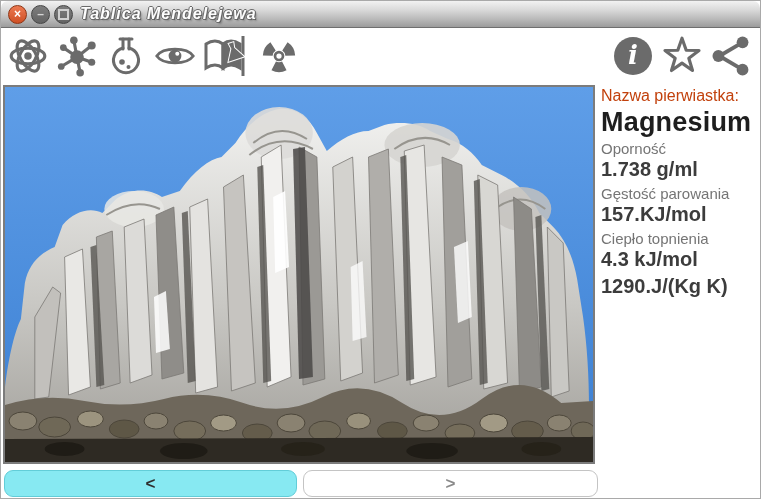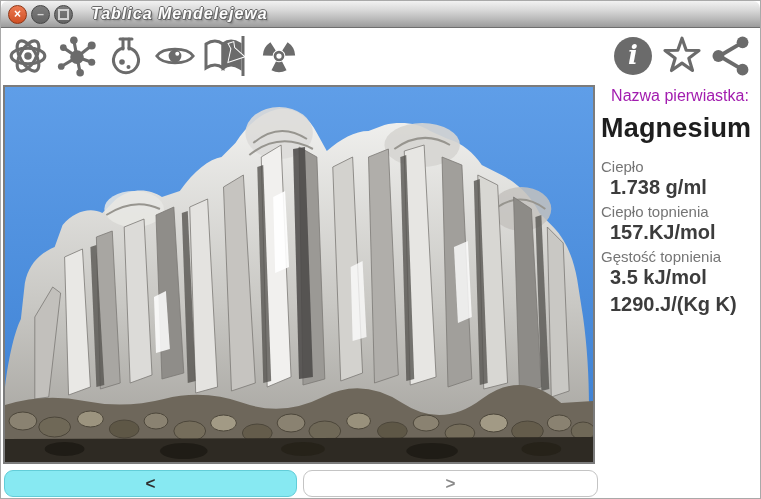--- a/index.html
+++ b/index.html
@@ -8,43 +8,43 @@
           border:1px solid #a9a9a9;box-sizing:border-box;}
   
   .titlebar{position:absolute;left:0;top:0;width:100%;height:26px;
     background:linear-gradient(#f2f2f2 0%,#d9d9d9 35%,#b9b9b9 70%,#9c9c9c 100%);
     border-bottom:1px solid #6f6f6f;border-radius:7px 7px 0 0;display:flex;align-items:center;}
   .winbtn{width:19px;height:19px;border-radius:50%;display:flex;align-items:center;justify-content:center;
     font-size:12px;font-weight:bold;line-height:1;cursor:default;box-sizing:border-box;}
   .btn-close{margin-left:7px;background:linear-gradient(#ec7a52,#cf4f24);border:1px solid #8f3413;color:#fff;}
   .btn-min,.btn-max{margin-left:4px;background:linear-gradient(#7d7d7d,#636363);border:1px solid #454545;color:#d6d6d6;}
   .max-square{width:7px;height:7px;border:2px solid #cfcfcf;}
-  .title-text{margin-left:18px;font-size:16px;font-weight:bold;font-style:italic;color:#fdfdfd;letter-spacing:1px;
+  .title-text{margin-left:7px;font-size:16px;font-weight:bold;font-style:italic;color:#fdfdfd;letter-spacing:1px;
     text-shadow:1px 0 #6a6a6a,-1px 0 #6a6a6a,0 1px #6a6a6a,0 -1px #6a6a6a,1px 1px #5a5a5a,2px 2px 2px rgba(0,0,0,.25);}
   
   .toolbar{position:absolute;left:0;top:27px;width:100%;height:56px;background:#fff;
     display:flex;align-items:center;justify-content:space-between;}
   .tool-group{display:flex;align-items:center;gap:7px;padding-left:6px;}
   .tool-group-r{display:flex;align-items:center;gap:7px;padding-right:8px;}
   .tool{width:42px;height:42px;display:flex;align-items:center;justify-content:center;cursor:pointer;}
   .tool svg{display:block;}
   .info-circle{width:38px;height:38px;border-radius:50%;background:#6b6b6b;color:#fff;
     display:flex;align-items:center;justify-content:center;font-family:"DejaVu Serif",serif;
     font-style:italic;font-weight:bold;font-size:26px;line-height:1;padding-bottom:2px;box-sizing:border-box;}
   
   .photo-frame{position:absolute;left:2px;top:84px;width:592px;height:379px;
     border:2px solid #7c7c7c;box-sizing:border-box;background:#4a90e0;}
   .photo-frame svg{display:block;width:100%;height:100%;}
   
   .panel{position:absolute;left:600px;top:86px;width:158px;}
-  .panel .name-label{font-size:16px;color:#a21caf;margin-bottom:8px;text-align:center;}
-  .panel .element-name{font-size:27px;font-weight:bold;color:#1e1e1e;margin-bottom:14px;letter-spacing:.2px;}
+  .panel .name-label{font-size:16px;color:#c2410c;margin-bottom:2px;}
+  .panel .element-name{font-size:27px;font-weight:bold;color:#1e1e1e;margin-bottom:2px;letter-spacing:.2px;}
   .prop{margin-bottom:4px;}
   .prop .lbl{font-size:15px;color:#757575;}
-  .prop .val{font-size:20px;font-weight:bold;color:#3c3c3c;margin-top:1px;margin-bottom:3px;margin-left:9px;}
+  .prop .val{font-size:20px;font-weight:bold;color:#3c3c3c;margin-top:1px;margin-bottom:3px;}
   
   .nav-btn{position:absolute;top:469px;height:27px;border-radius:9px;display:flex;
     align-items:center;justify-content:center;font-size:17px;font-weight:bold;cursor:pointer;box-sizing:border-box;}
   .nav-prev{left:3px;width:293px;background:#87e9f2;border:1px solid #62cdd8;color:#2e2e2e;}
   .nav-next{left:302px;width:295px;background:#fff;border:1px solid #c4c4c4;color:#8a8a8a;}
 </style>
 </head>
 <body>
 
 <div class="window">
@@ -261,30 +261,30 @@
         <ellipse cx="540" cy="362" rx="20" ry="7" fill="#262219"></ellipse>
       </g>
     </svg>
   </div>
 
   <div class="panel">
     <div class="name-label">Nazwa pierwiastka:</div>
     <div class="element-name">Magnesium</div>
 
     <div class="prop">
-      <div class="lbl">Ciepło</div>
+      <div class="lbl">Oporność</div>
       <div class="val">1.738 g/ml</div>
     </div>
     <div class="prop">
+      <div class="lbl">Gęstość parowania</div>
+      <div class="val">157.KJ/mol</div>
+    </div>
+    <div class="prop">
       <div class="lbl">Ciepło topnienia</div>
-      <div class="val">157.KJ/mol</div>
-    </div>
-    <div class="prop">
-      <div class="lbl">Gęstość topnienia</div>
-      <div class="val">3.5 kJ/mol</div>
+      <div class="val">4.3 kJ/mol</div>
     </div>
     <div class="prop">
       <div class="val">1290.J/(Kg K)</div>
     </div>
     <div class="prop">
     </div>
   </div>
 
   <div class="nav-btn nav-prev">&lt;</div>
   <div class="nav-btn nav-next">&gt;</div>

